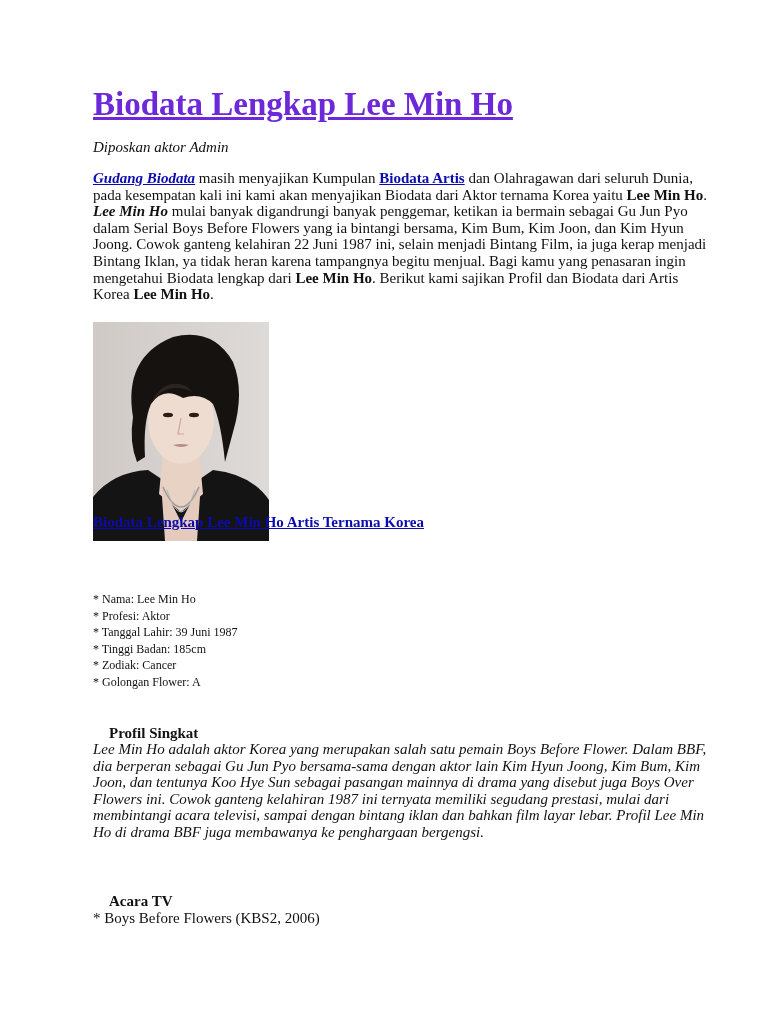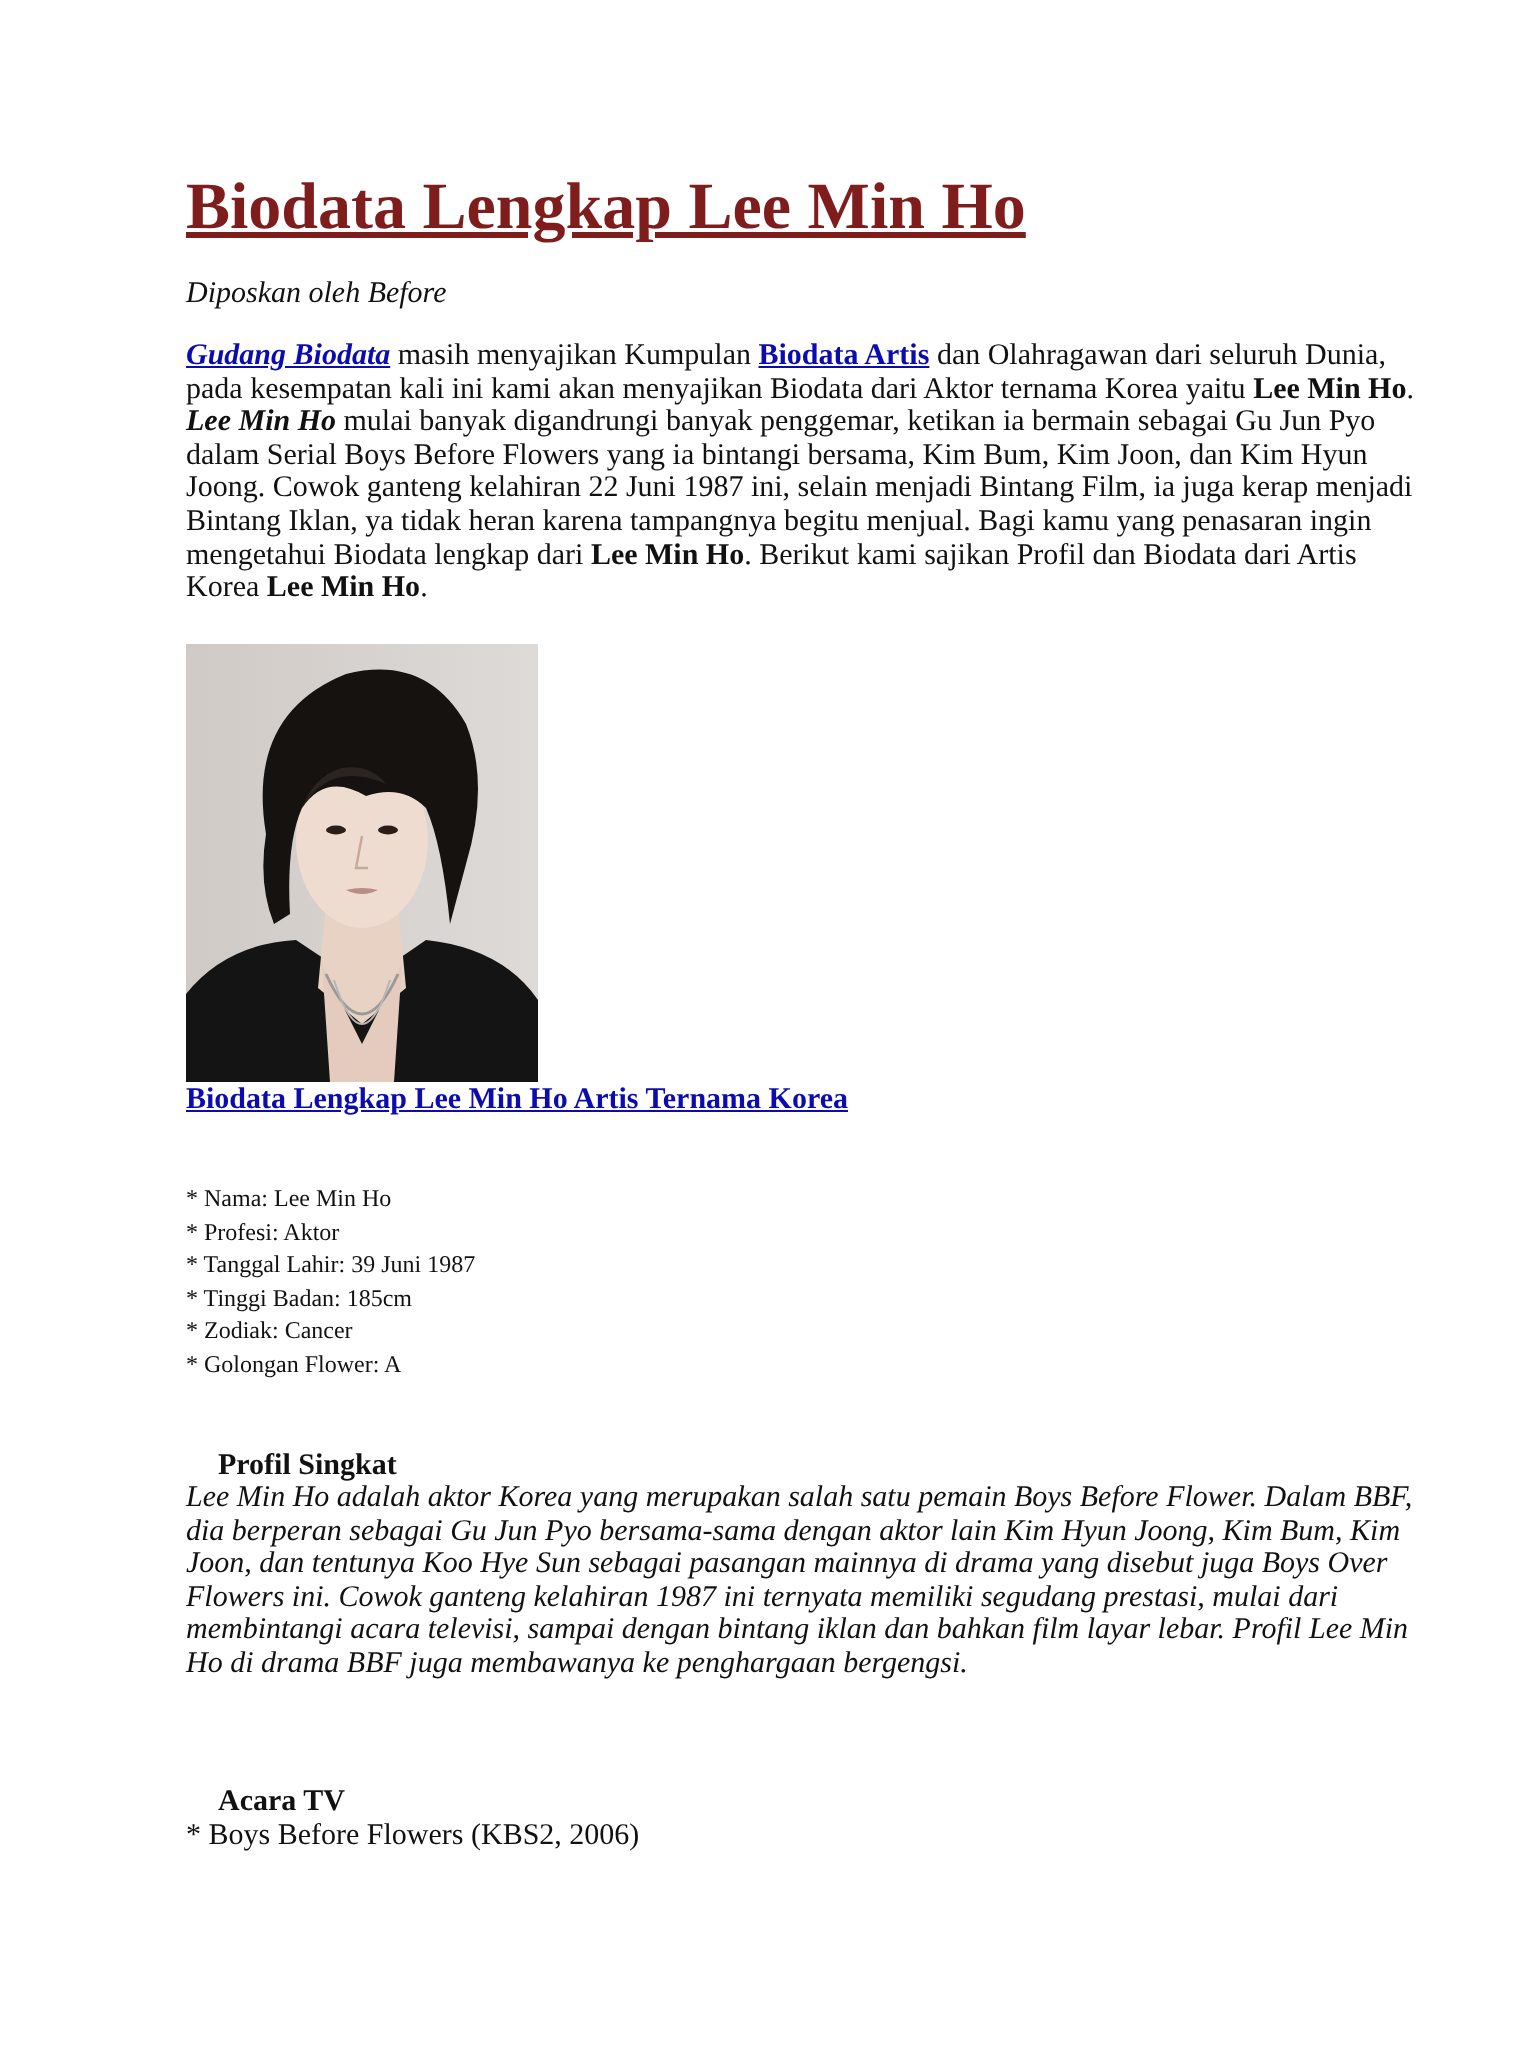--- a/index.html
+++ b/index.html
@@ -8,36 +8,36 @@
     font-family: "Liberation Serif", "DejaVu Serif", serif;
     color: #111111;
   }
   .page { position: absolute; left: 93px; top: 0; width: 620px; }
   a { color: #0b0bb0; text-decoration: underline; }
   .title {
     position: absolute; top: 84px; left: 0;
     font-size: 33px; font-weight: bold; line-height: 40px; margin: 0;
     white-space: nowrap;
   }
-  .title a { color: #7f1d1d; }
+  .title a { color: #6d28d9; }
   .byline {
     position: absolute; top: 138px; left: 0;
     font-size: 15px; font-style: italic; line-height: 18px;
   }
   .intro {
     position: absolute; top: 170px; left: 0; width: 620px;
     font-size: 15px; line-height: 16.6px; margin: 0;
   }
   .intro b, .intro strong { font-weight: bold; }
   .photo {
     position: absolute; top: 322px; left: 0; width: 176px; height: 219px;
     background: #d6d2cf; overflow: hidden;
   }
   .caption {
-    position: absolute; top: 541px; left: 0;
+    position: absolute; top: 513px; left: 0;
     font-size: 15px; font-weight: bold; line-height: 18px; white-space: nowrap;
   }
   .facts {
     position: absolute; top: 591px; left: 0; margin: 0; padding: 0; list-style: none;
     font-size: 12px; line-height: 16.6px;
   }
   .h-sub {
     position: absolute; left: 0;
     font-size: 15px; font-weight: bold; line-height: 18px; margin: 16px;
   }
@@ -52,21 +52,21 @@
 </style>
 </head>
 <body>
 
 <div class="page">
 
   <h1 class="title">
     <a href="#">Biodata Lengkap Lee Min Ho</a>
   </h1>
 
-  <div class="byline">Diposkan oleh Before</div>
+  <div class="byline">Diposkan aktor Admin</div>
 
   <p class="intro">
     <a href="#" style="font-weight:bold;font-style:italic;">Gudang Biodata</a><span> masih menyajikan Kumpulan </span><a href="#" style="font-weight:bold;">Biodata Artis</a><span> dan Olahragawan dari seluruh Dunia, pada kesempatan kali ini kami akan menyajikan Biodata dari Aktor ternama Korea yaitu </span><b>Lee Min Ho</b><span>. </span><b><i>Lee Min Ho</i></b><span> mulai banyak digandrungi banyak penggemar, ketikan ia bermain sebagai Gu Jun Pyo dalam Serial Boys Before Flowers yang ia bintangi bersama, Kim Bum, Kim Joon, dan Kim Hyun Joong. Cowok ganteng kelahiran 22 Juni 1987 ini, selain menjadi Bintang Film, ia juga kerap menjadi Bintang Iklan, ya tidak heran karena tampangnya begitu menjual. Bagi kamu yang penasaran ingin mengetahui Biodata lengkap dari </span><b>Lee Min Ho</b><span>. Berikut kami sajikan Profil dan Biodata dari Artis Korea </span><b>Lee Min Ho</b><span>.</span>
   </p>
 
   <div class="photo" title="Lee Min Ho portrait photo">
     <svg width="176" height="219" viewBox="0 0 176 219">
       <defs>
         <linearGradient id="bg" x1="0" y1="0" x2="1" y2="0">
           <stop offset="0" stop-color="#cfcac6"></stop>

